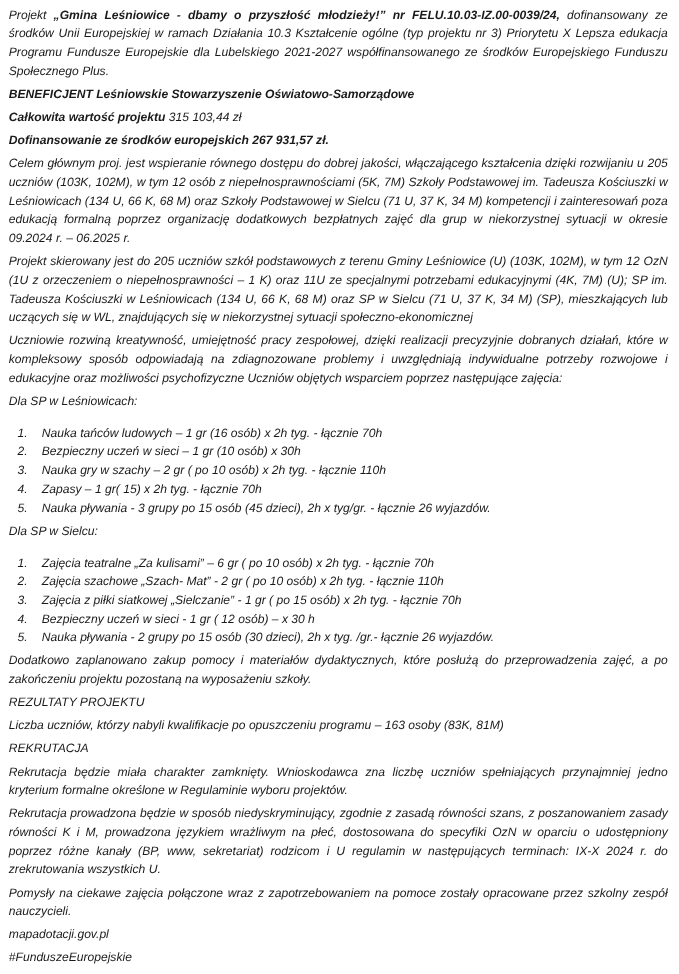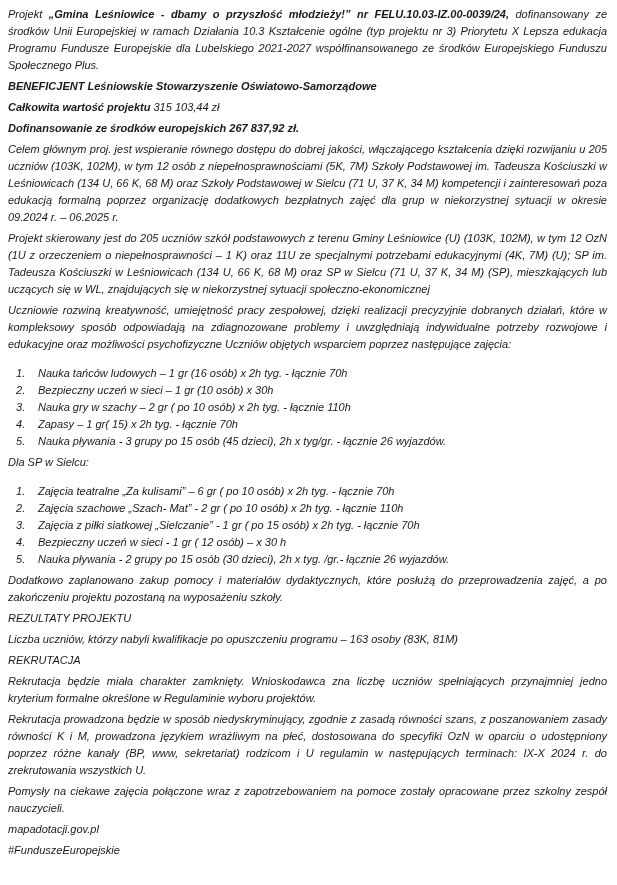--- a/index.html
+++ b/index.html
@@ -44,28 +44,29 @@
 <body>
 
 <div class="page">
 
   <p class="just"><span>Projekt </span><span class="b">„Gmina Leśniowice - dbamy o przyszłość młodzieży!” nr FELU.10.03-IZ.00-0039/24,</span><span> dofinansowany ze środków Unii Europejskiej w ramach Działania 10.3 Kształcenie ogólne (typ projektu nr 3) Priorytetu X Lepsza edukacja Programu Fundusze Europejskie dla Lubelskiego 2021-2027 współfinansowanego ze środków Europejskiego Funduszu Społecznego Plus.</span></p>
 
   <p class="b">BENEFICJENT Leśniowskie Stowarzyszenie Oświatowo-Samorządowe</p>
 
   <p><span class="b">Całkowita wartość projektu </span><span>315 103,44 zł</span></p>
 
-  <p class="b">Dofinansowanie ze środków europejskich 267 837,92 zł.</p>
+  <p class="b">Dofinansowanie ze środków europejskich 267 931,57 zł.</p>
 
   <p class="just">Celem głównym proj. jest wspieranie równego dostępu do dobrej jakości, włączającego kształcenia dzięki rozwijaniu u 205 uczniów (103K, 102M), w tym 12 osób z niepełnosprawnościami (5K, 7M) Szkoły Podstawowej im. Tadeusza Kościuszki w Leśniowicach (134 U, 66 K, 68 M) oraz Szkoły Podstawowej w Sielcu (71 U, 37 K, 34 M) kompetencji i zainteresowań poza edukacją formalną poprzez organizację dodatkowych bezpłatnych zajęć dla grup w niekorzystnej sytuacji w okresie 09.2024 r. – 06.2025 r.</p>
 
   <p class="just">Projekt skierowany jest do 205 uczniów szkół podstawowych z terenu Gminy Leśniowice (U) (103K, 102M), w tym 12 OzN (1U z orzeczeniem o niepełnosprawności – 1 K) oraz 11U ze specjalnymi potrzebami edukacyjnymi (4K, 7M) (U); SP im. Tadeusza Kościuszki w Leśniowicach (134 U, 66 K, 68 M) oraz SP w Sielcu (71 U, 37 K, 34 M) (SP), mieszkających lub uczących się w WL, znajdujących się w niekorzystnej sytuacji społeczno-ekonomicznej</p>
 
   <p class="just">Uczniowie rozwiną kreatywność, umiejętność pracy zespołowej, dzięki realizacji precyzyjnie dobranych działań, które w kompleksowy sposób odpowiadają na zdiagnozowane problemy i uwzględniają indywidualne potrzeby rozwojowe i edukacyjne oraz możliwości psychofizyczne Uczniów objętych wsparciem poprzez następujące zajęcia:</p>
 
+  <p>Dla SP w Leśniowicach:</p>
 
   <ol class="activities">
     <li>Nauka tańców ludowych – 1 gr (16 osób) x 2h tyg. - łącznie 70h</li>
     <li>Bezpieczny uczeń w sieci – 1 gr (10 osób) x 30h</li>
     <li>Nauka gry w szachy – 2 gr ( po 10 osób) x 2h tyg. - łącznie 110h</li>
     <li>Zapasy – 1 gr( 15) x 2h tyg. - łącznie 70h</li>
     <li>Nauka pływania - 3 grupy po 15 osób (45 dzieci), 2h x tyg/gr. - łącznie 26 wyjazdów.</li>
   </ol>
 
   <p>Dla SP w Sielcu:</p>

